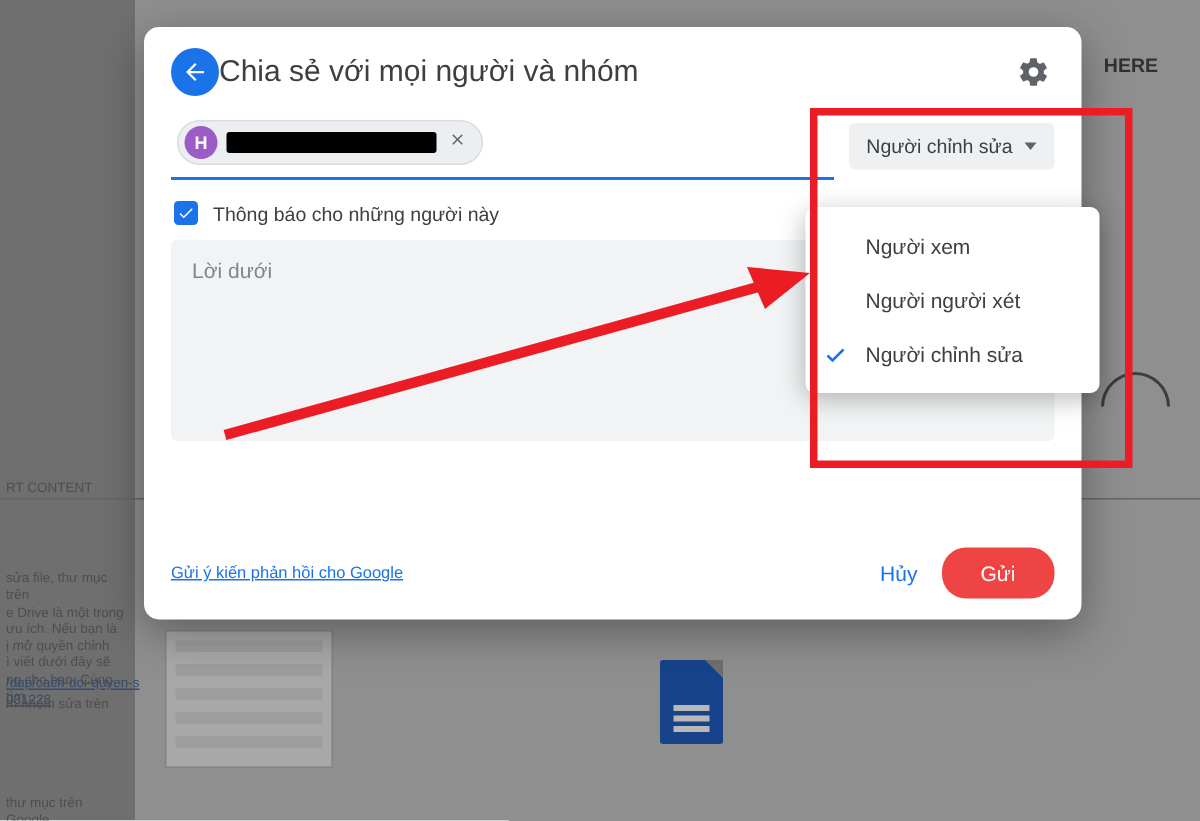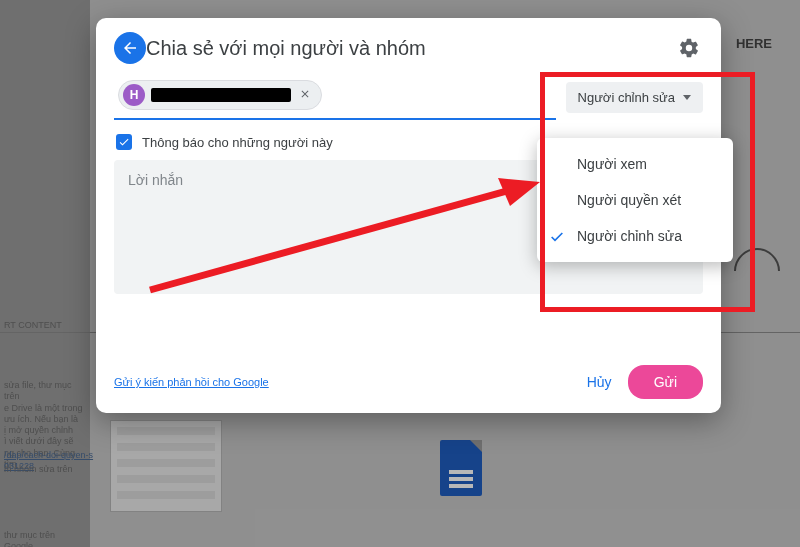--- a/index.html
+++ b/index.html
@@ -50,21 +50,21 @@
   .msgbox{background:#f1f3f4;border-radius:4px;height:110px;padding:12px 14px;font-size:14px;color:#80868b}
 
   .attach{margin-top:14px;display:inline-flex;align-items:center;gap:8px;border:1px solid #dadce0;border-radius:18px;padding:6px 14px 6px 8px;font-size:13px;color:#3c4043}
   .imgicon{width:18px;height:18px;background:#ea4335;border-radius:3px;display:flex;align-items:center;justify-content:center}
   .imgicon svg{fill:#fff}
 
   .mfoot{position:absolute;left:18px;right:18px;bottom:14px;display:flex;align-items:center}
   .feedback{font-size:11px;color:#1a73e8;text-decoration:underline;cursor:pointer}
   .spacer{flex:1}
   .btn-cancel{font-size:14px;color:#1a73e8;background:transparent;border:none;padding:8px 16px;cursor:pointer}
-  .btn-send{font-size:14px;color:#fff;background:#ec4899;border:none;border-radius:16px;padding:9px 26px;cursor:pointer}
+  .btn-send{font-size:14px;color:#fff;background:#ef4444;border:none;border-radius:16px;padding:9px 26px;cursor:pointer}
 
   
   .menu{position:absolute;right:-12px;top:120px;width:196px;background:#fff;border-radius:6px;box-shadow:0 4px 18px rgba(0,0,0,.28);padding:8px 0;z-index:5}
   .mitem{display:flex;align-items:flex-end;padding:10px 16px 10px 40px;font-size:14px;color:#3c4043;cursor:pointer;position:relative}
   .mitem .chk{position:absolute;left:12px;top:11px}
   .mitem .chk svg{stroke:#1a73e8;fill:none;stroke-width:2.5}
 
   
   .redbox{position:absolute;left:540px;top:72px;width:205px;height:230px;border:5px solid #ec1c24;pointer-events:none;z-index:6}
   
@@ -132,38 +132,38 @@
       <div class="notify">
         <span class="cb">
           <svg width="12" height="12" viewBox="0 0 24 24">
               <path d="M9 16.2 4.8 12l-1.4 1.4L9 19 21 7l-1.4-1.4z"></path>
             </svg>
         </span>
         <span>Thông báo cho những người này</span>
       </div>
 
       <div class="msgbox">
-        <span>Lời nhắn</span>
+        <span>Lời dưới</span>
       </div>
 
     </div>
 
     <div class="mfoot">
       <a class="feedback">Gửi ý kiến phản hồi cho Google</a>
       <span class="spacer"></span>
       <button class="btn-cancel">Hủy</button>
       <button class="btn-send">Gửi</button>
     </div>
 
     <div class="menu">
       <div class="mitem">
         <span>Người xem</span>
       </div>
       <div class="mitem">
-        <span>Người quyền xét</span>
+        <span>Người người xét</span>
       </div>
       <div class="mitem">
         <span class="chk">
           <svg width="16" height="16" viewBox="0 0 24 24">
               <polyline points="4 12 9 17 20 6"></polyline>
             </svg>
         </span>
         <span>Người chỉnh sửa</span>
       </div>
     </div>

